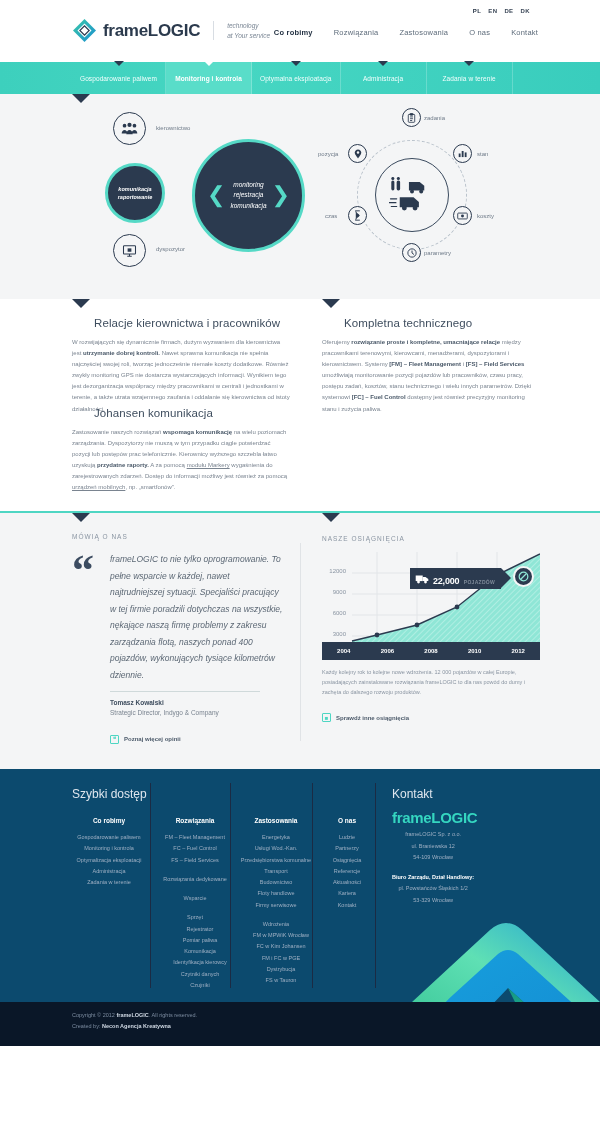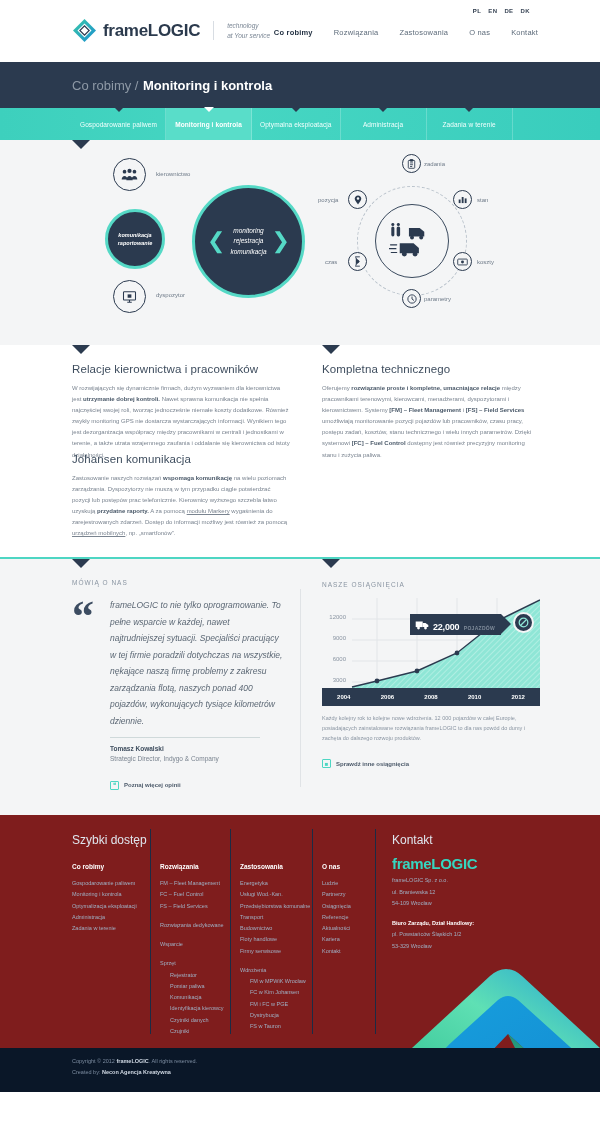--- a/index.html
+++ b/index.html
@@ -122,21 +122,21 @@
   }
   .sat svg { display:block; }
 
   
   .textband { background: #ffffff; position: relative; padding-top: 4px; height: 212px; }
   .col-left  { position: absolute; left: 72px; top: 18px; width: 218px; }
   .col-right { position: absolute; left: 322px; top: 18px; width: 218px; }
   .col-left2 { position: absolute; left: 72px; top: 108px; width: 218px; }
   h2.sec {
     font-size: 11.5px; color: #3e4d5e; font-weight: normal;
-    margin-bottom: 8px; letter-spacing: .1px;
+    margin-bottom: 8px; letter-spacing: .1px; margin-left: 22px;
   }
   p.body {
     font-size: 6px; line-height: 1.85; color: #7a8490; text-align: left;
   }
   p.body b { color: #4a5969; }
   p.body u { text-decoration: underline; }
 
   
   .greyband {
     background: #f4f5f6; position: relative; height: 258px;
@@ -200,21 +200,21 @@
   .callout .sml { font-size: 5px; color: #7f8b9a; font-weight: bold; letter-spacing: .3px; }
   .badge-circ {
     position: absolute; right: 6px; top: 16px; width: 21px; height: 21px;
     border-radius: 50%; background: #2b3a4f; border: 2px solid #f4f5f6;
     display:flex;align-items:center;justify-content:center;
   }
   .chart-note { font-size: 5.5px; line-height: 1.85; color: #8a95a2; margin-top: 7px; width: 212px; }
 
   
   .footer {
-    background: #7f1d1d; position: relative; height: 233px; overflow: hidden;
+    background: #0c4a6e; position: relative; height: 233px; overflow: hidden; text-align: center;
   }
   .f-title { position: absolute; left: 72px; top: 18px; font-size: 12px; color: #dfe6ee; }
   .f-kontakt-title { position: absolute; left: 392px; top: 18px; font-size: 12px; color: #dfe6ee; }
   .f-sep { position: absolute; top: 14px; width: 1px; height: 205px; background: #1b2b44; }
   .fcol { position: absolute; top: 48px; }
   .fcol h4 { font-size: 6.5px; color: #ffffff; margin-bottom: 8px; }
   .fcol a, .fcol div.fi {
     display: block; font-size: 5.5px; color: #9fb0c4; line-height: 2.05;
     text-decoration: none;
   }
@@ -271,26 +271,20 @@
 
     <nav class="mainnav">
       <a href="#" class="current">Co robimy</a>
       <a href="#">Rozwiązania</a>
       <a href="#">Zastosowania</a>
       <a href="#">O nas</a>
       <a href="#">Kontakt</a>
     </nav>
   </div>
 
-  <div class="hero">
-    <div class="hero-inner">
-      <span class="crumb-light">Co robimy /</span>
-      <span class="crumb-strong">Monitoring i kontrola</span>
-    </div>
-  </div>
 
   <div class="tabstrip">
     <div class="spacer-l"></div>
     <div class="tab">
       <i class="notch"></i>
       <span>Gospodarowanie paliwem</span>
     </div>
     <div class="tab active">
       <i class="notch"></i>
       <span>Monitoring i kontrola</span>

